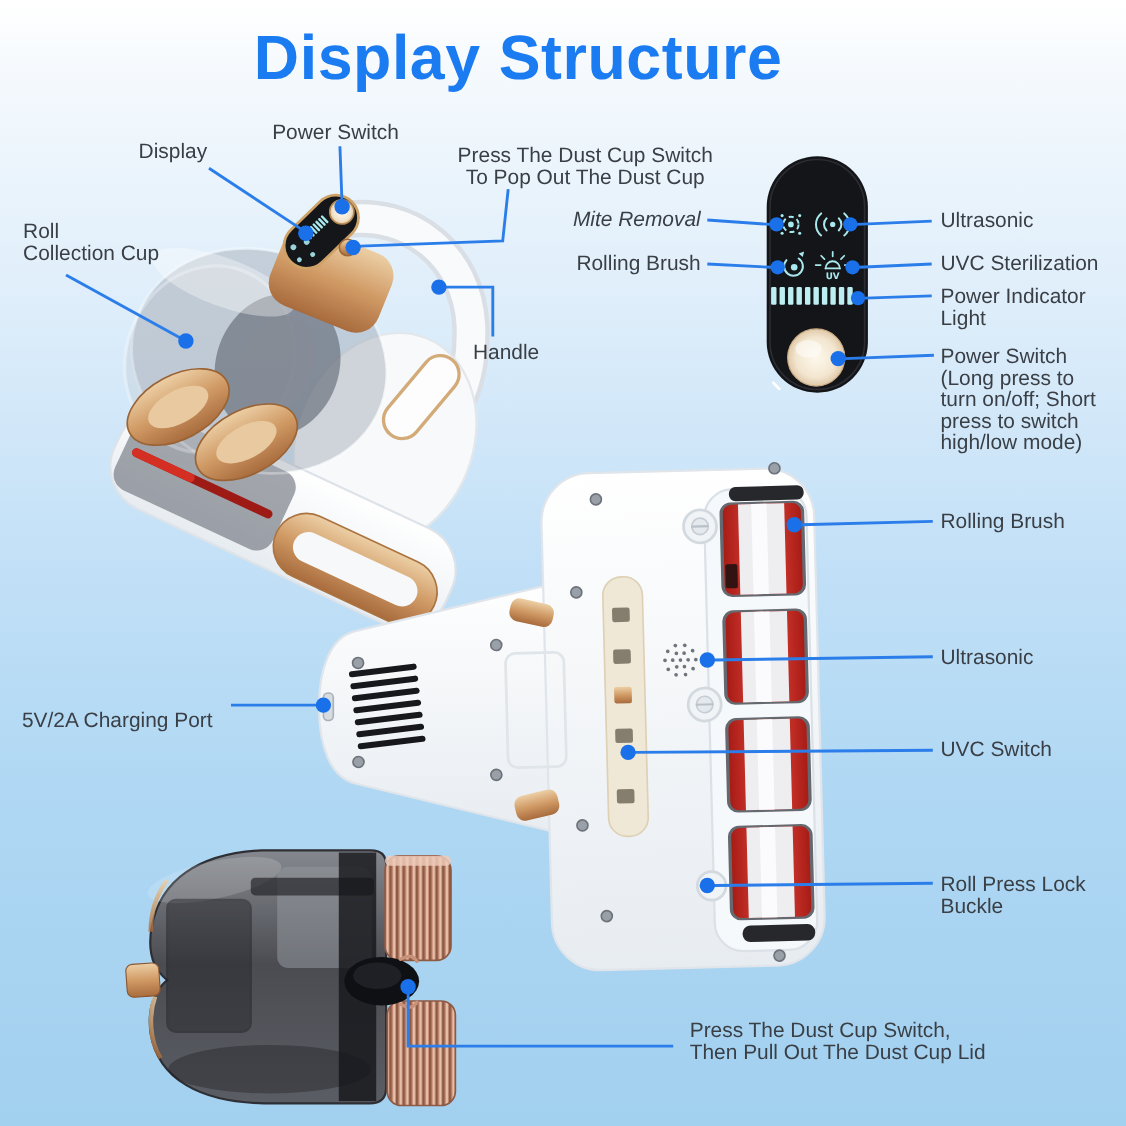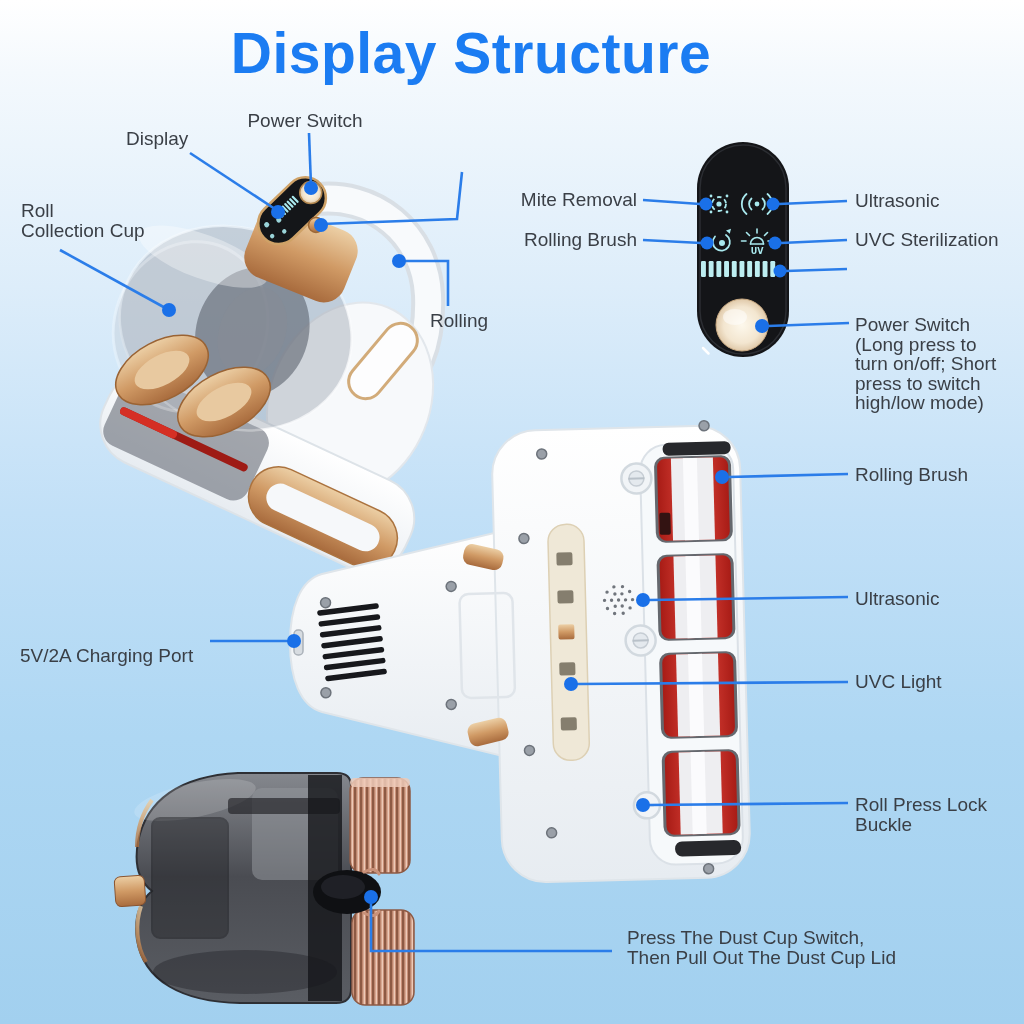--- a/index.html
+++ b/index.html
@@ -309,36 +309,40 @@
       <circle cx="643" cy="805" r="7"></circle>
       <circle cx="294" cy="641" r="7"></circle>
       <circle cx="371" cy="897" r="7"></circle>
     </g>
   </svg>
 
   <div class="title">Display Structure</div>
 
   <div class="lbl c" style="left:240px;top:111px;width:130px;">Power Switch</div>
   <div class="lbl" style="left:104px;top:129px;margin-left:22px;">Display</div>
+  <div class="lbl c" style="left:412px;top:132px;width:240px;">Press The Dust Cup Switch
+To Pop Out The Dust Cup</div>
   <div class="lbl" style="left:21px;top:201px;">Roll
 Collection Cup</div>
-  <div class="lbl" style="left:430px;top:311px;">Rolling</div>
-
-  <div class="lbl r" style="right:387px;top:190px;">Mite Removal</div>
+  <div class="lbl" style="left:430px;top:311px;">Handle</div>
+
+  <div class="lbl r" style="right:387px;top:190px;font-style:italic;">Mite Removal</div>
   <div class="lbl r" style="right:387px;top:230px;">Rolling Brush</div>
   <div class="lbl" style="left:855px;top:191px;">Ultrasonic</div>
   <div class="lbl" style="left:855px;top:230px;text-align:center;">UVC Sterilization</div>
+  <div class="lbl" style="left:855px;top:260px;">Power Indicator
+Light</div>
   <div class="lbl" style="left:855px;top:315px;">Power Switch
 (Long press to
 turn on/off; Short
 press to switch
 high/low mode)</div>
 
   <div class="lbl" style="left:855px;top:465px;">Rolling Brush</div>
   <div class="lbl" style="left:855px;top:589px;">Ultrasonic</div>
-  <div class="lbl" style="left:855px;top:672px;">UVC Light</div>
+  <div class="lbl" style="left:855px;top:672px;">UVC Switch</div>
   <div class="lbl" style="left:855px;top:795px;">Roll Press Lock
 Buckle</div>
   <div class="lbl" style="left:20px;top:646px;">5V/2A Charging Port</div>
 
   <div class="lbl" style="left:627px;top:928px;">Press The Dust Cup Switch,
 Then Pull Out The Dust Cup Lid</div>
 </div>
 
 </body></html>

